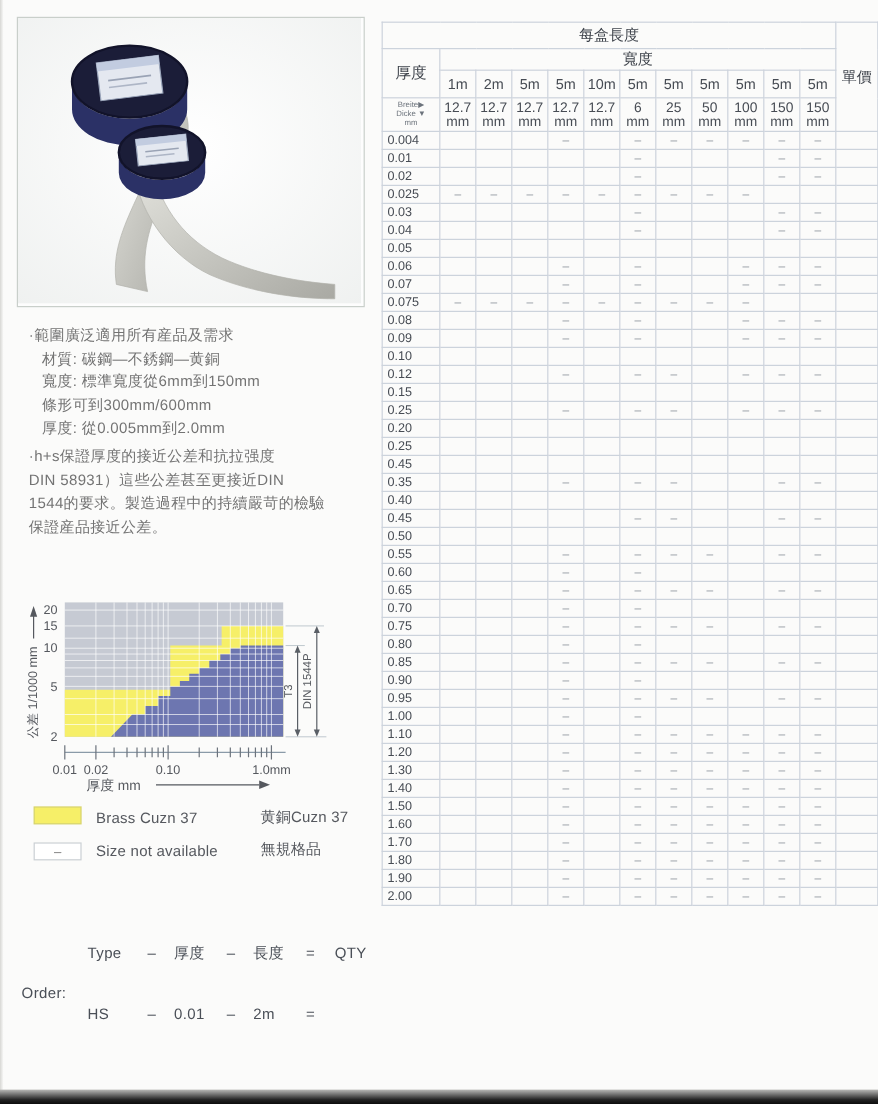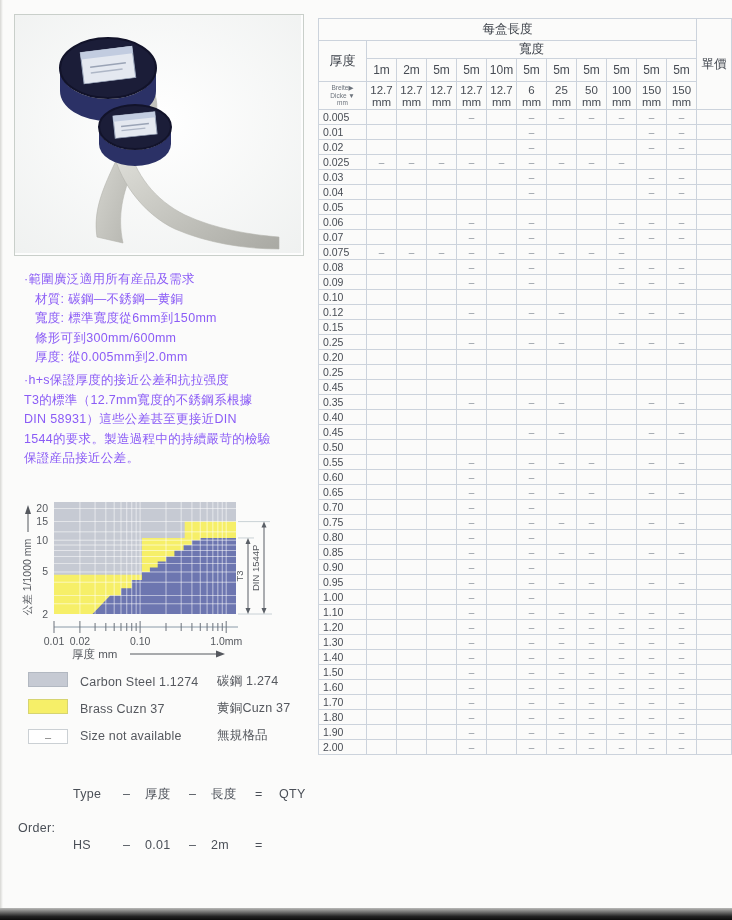--- a/index.html
+++ b/index.html
@@ -1,21 +1,21 @@
 <!DOCTYPE html>
 <html><head>
 <meta charset="utf-8">
 <style>
   html,body{margin:0;padding:0;}
   body{width:732px;height:920px;background:#fbfbfa;font-family:"Liberation Sans",sans-serif;position:relative;overflow:hidden;}
   .abs{position:absolute;}
   
   .photo-frame{left:14px;top:14px;width:288px;height:240px;border:1px solid #c9cfca;background:#fdfdfd;}
   
-  .txt{color:#8b5cf6;font-size:12.5px;line-height:19.5px;letter-spacing:.3px;}
+  .txt{color:#737373;font-size:12.5px;line-height:19.5px;letter-spacing:.3px;}
   .txt .indent{padding-left:11px;}
   .intro{left:24px;top:270px;width:290px;}
   .tolerance{left:24px;top:371px;width:296px;}
   
   .chart-wrap{left:14px;top:494px;width:290px;height:172px;}
   
   .legend{left:28px;top:668px;width:290px;}
   .legend-row{display:grid;grid-template-columns:52px 137px auto;align-items:center;height:27px;}
   .swatch{width:40px;height:15px;display:inline-flex;align-items:center;justify-content:center;
           font-size:11px;color:#777;border:1px solid rgba(140,150,160,.45);box-sizing:border-box;}
@@ -95,21 +95,20 @@
       <div class="indent">材質: 碳鋼—不銹鋼—黄銅</div>
       <div class="indent">寬度: 標準寬度從6mm到150mm</div>
       <div class="indent">條形可到300mm/600mm</div>
       <div class="indent">厚度: 從0.005mm到2.0mm</div>
     </div>
 </div>
 
 <div class="abs txt tolerance">
   <div><span>·</span><span>h+s保證厚度的接近公差和抗拉强度</span></div>
   <div>
-      <div>T3的標準（12.7mm寬度的不銹鋼系根據</div>
       <div>DIN 58931）這些公差甚至更接近DIN</div>
       <div>1544的要求。製造過程中的持續嚴苛的檢驗</div>
       <div>保證産品接近公差。</div>
     </div>
 </div>
 
 <div class="abs chart-wrap">
   <svg id="chart-svg" width="290" height="172" viewBox="0 0 290 172">
       <rect x="40" y="8" width="182" height="112" fill="#c6cad3"></rect>
       <polygon points="40.0,80.8 127.9,80.8 127.9,44.0 170.7,44.0 170.7,27.6 222.0,27.6 222,120 40.0,120" fill="#f6ef68"></polygon>
@@ -188,25 +187,20 @@
       <polygon points="11,20 17,20 14,11" fill="#55585e"></polygon>
       <text x="14" y="86" text-anchor="middle" font-size="10.5" fill="#55585e" transform="rotate(-90 14 83)">公差 1/1000 mm</text>
       <text x="58" y="164" font-size="11.5" fill="#55585e">厚度 mm</text>
       <line x1="116" y1="160" x2="202" y2="160" stroke="#55585e" stroke-width="1"></line>
       <polygon points="202,156.5 202,163.5 211,160" fill="#55585e"></polygon>
     </svg>
 </div>
 
 <div class="abs legend">
     <div class="legend-row">
-      <div><span class="swatch" style="background: rgb(198, 202, 211); border: 1px solid rgba(120, 130, 140, 0.25);"></span></div>
-      <div class="legend-en">Carbon  Steel 1.1274</div>
-      <div class="legend-zh">碳鋼 1.274</div>
-    </div>
-    <div class="legend-row">
       <div><span class="swatch" style="background: rgb(246, 239, 104); border: 1px solid rgba(120, 130, 140, 0.25);"></span></div>
       <div class="legend-en">Brass Cuzn 37</div>
       <div class="legend-zh">黄銅Cuzn 37</div>
     </div>
     <div class="legend-row">
       <div><span class="swatch" style="background: rgb(255, 255, 255);">–</span></div>
       <div class="legend-en">Size not available</div>
       <div class="legend-zh">無規格品</div>
     </div>
   </div>
@@ -318,21 +312,21 @@
             <div>mm</div>
           </th>
           <th class="h-wid">
             <div>150</div>
             <div>mm</div>
           </th>
         </tr>
       </thead>
     <tbody>
         <tr class="body-row">
-          <th>0.005</th>
+          <th>0.004</th>
           <td></td>
           <td></td>
           <td></td>
           <td>–</td>
           <td></td>
           <td>–</td>
           <td>–</td>
           <td>–</td>
           <td>–</td>
           <td>–</td>

